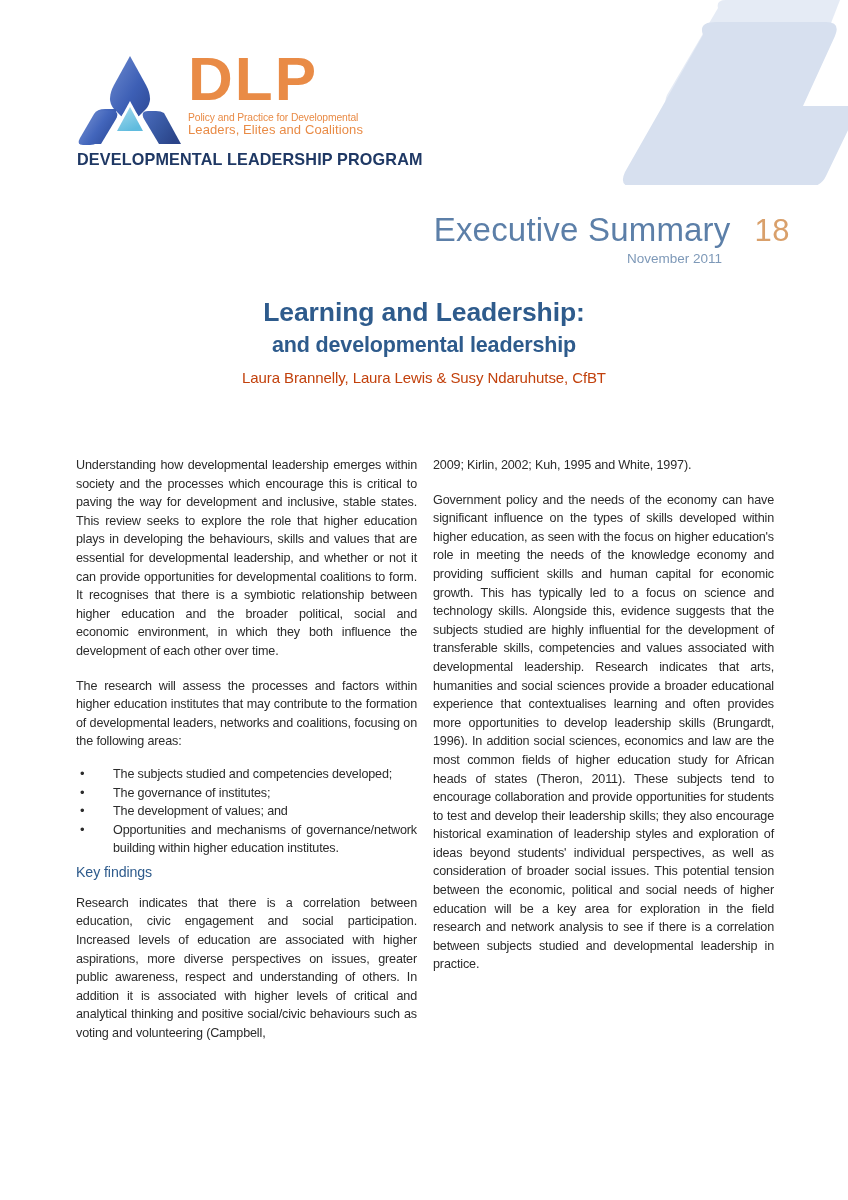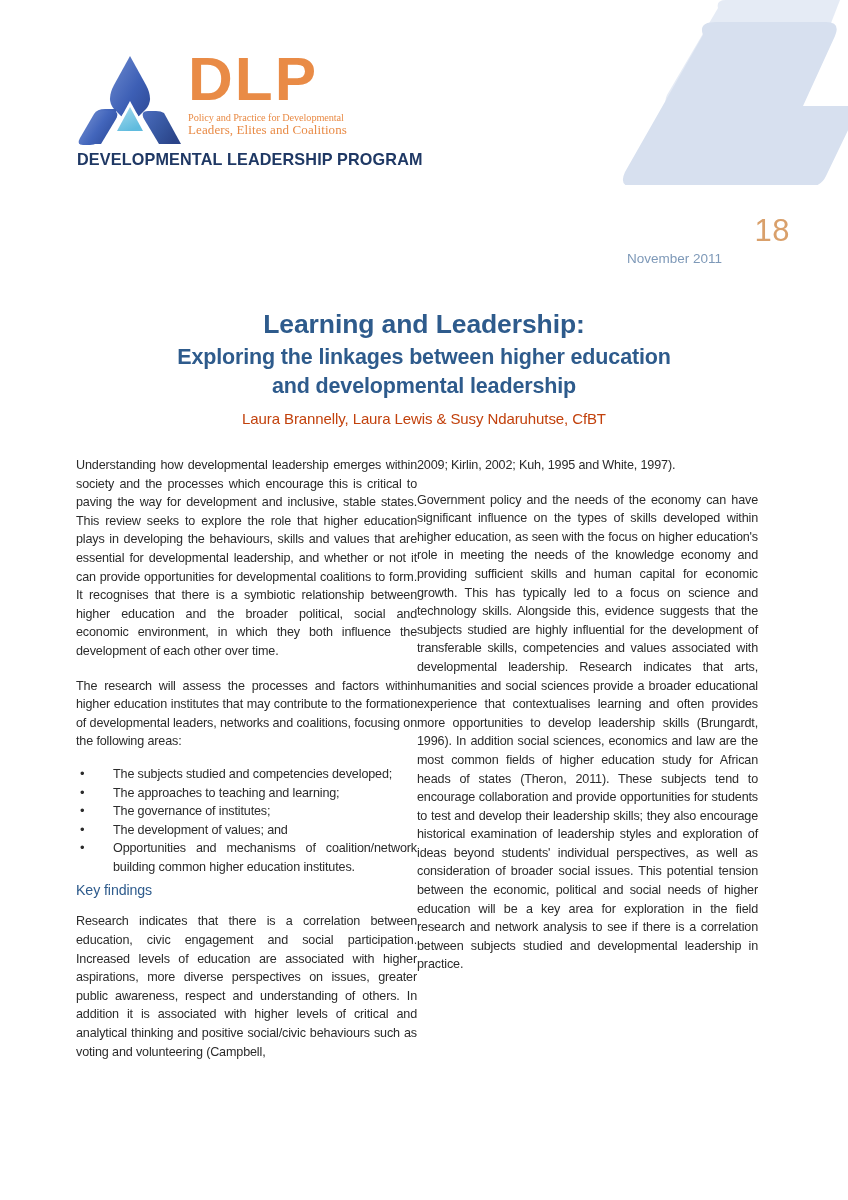--- a/index.html
+++ b/index.html
@@ -54,21 +54,21 @@
   #dlp-letters {
     font-family: "Liberation Sans", sans-serif;
     font-weight: bold;
     font-size: 62px;
     line-height: 62px;
     letter-spacing: 2px;
     color: #E98B46;
   }
   #dlp-tagline {
     margin-top: 2px;
-    font-family: Liberation Serif, serif;
+    font-family: Liberation Sans, sans-serif;
     font-size: 10.3px;
     line-height: 11.6px;
     color: #E98B46;
     letter-spacing: -0.1px;
     font-weight: 500;
   }
   #dlp-tagline .line2 {
     font-size: 13px;
     letter-spacing: 0.1px;
   }
@@ -119,21 +119,21 @@
     font-size: 13.5px;
     color: #7E99B8;
     text-align: right;
   }
 
   
   #title-block {
     position: absolute;
     left: 60px;
     right: 60px;
-    top: 308px;
+    top: 296px;
     text-align: center;
   }
   #doc-title-main {
     font-family: "Liberation Sans", sans-serif;
     font-size: 26.5px;
     font-weight: bold;
     color: #2E5B8C;
     line-height: 33px;
     letter-spacing: -0.1px;
   }
@@ -155,21 +155,21 @@
     letter-spacing: -0.1px;
   }
 
   
   #body-columns {
     position: absolute;
     left: 76px;
     top: 456px;
     width: 700px;
     display: flex;
-    gap: 0;
+    gap: 16px;
   }
   .column {
     width: 341px;
   }
   .column p {
     margin: 0 0 16px 0;
     font-family: "Liberation Sans", sans-serif;
     font-size: 12.6px;
     line-height: 18.6px;
     color: #2B2B2B;
@@ -274,45 +274,44 @@
       <div class="line1">Policy and Practice for Developmental</div>
       <div class="line2">Leaders, Elites and Coalitions</div>
     </div>
   </div>
 
   <div id="program-name">DEVELOPMENTAL LEADERSHIP PROGRAM</div>
 </div>
 
 <div id="series-header">
   <div id="series-title-row">
+    <span id="series-title">Executive Summary</span>
     <span id="series-number">18</span>
   </div>
   <div id="series-date">November 2011</div>
 </div>
 
 <div id="title-block">
   <div id="doc-title-main">Learning and Leadership:</div>
   <div id="doc-title-sub">
-    <div>Exploring the linkages between higher education</div>
     <div>and developmental leadership</div>
   </div>
   <div id="doc-authors">Laura Brannelly, Laura Lewis &amp; Susy Ndaruhutse, CfBT</div>
 </div>
 
 <div id="body-columns">
 
   <div class="column">
     <p>Understanding how developmental leadership emerges within society and the processes which encourage this is critical to paving the way for development and inclusive, stable states. This review seeks to explore the role that higher education plays in developing the behaviours, skills and values that are essential for developmental leadership, and whether or not it can provide opportunities for developmental coalitions to form. It recognises that there is a symbiotic relationship between higher education and the broader political, social and economic environment, in which they both influence the development of each other over time.</p>
     <p class="tight">The research will assess the processes and factors within higher education institutes that may contribute to the formation of developmental leaders, networks and coalitions, focusing on the following areas:</p>
     <ul class="bullets">
       <li>The subjects studied and competencies developed;</li>
-      <li>The approaches to teaching and learning;</li>
       <li>The governance of institutes;</li>
       <li>The development of values; and</li>
-      <li>Opportunities and mechanisms of coalition/network building common higher education institutes.</li>
+      <li>Opportunities and mechanisms of governance/network building within higher education institutes.</li>
     </ul>
     <h2 class="section-heading">Key findings</h2>
     <p>Research indicates that there is a correlation between education, civic engagement and social participation. Increased levels of education are associated with higher aspirations, more diverse perspectives on issues, greater public awareness, respect and understanding of others. In addition it is associated with higher levels of critical and analytical thinking and positive social/civic behaviours such as voting and volunteering (Campbell,</p>
   </div>
 
   <div class="column">
     <p>2009; Kirlin, 2002; Kuh, 1995 and White, 1997).</p>
     <p>Government policy and the needs of the economy can have significant influence on the types of skills developed within higher education, as seen with the focus on higher education's role in meeting the needs of the knowledge economy and providing sufficient skills and human capital for economic growth. This has typically led to a focus on science and technology skills. Alongside this, evidence suggests that the subjects studied are highly influential for the development of transferable skills, competencies and values associated with developmental leadership. Research indicates that arts, humanities and social sciences provide a broader educational experience that contextualises learning and often provides more opportunities to develop leadership skills (Brungardt, 1996). In addition social sciences, economics and law are the most common fields of higher education study for African heads of states (Theron, 2011). These subjects tend to encourage collaboration and provide opportunities for students to test and develop their leadership skills; they also encourage historical examination of leadership styles and exploration of ideas beyond students' individual perspectives, as well as consideration of broader social issues. This potential tension between the economic, political and social needs of higher education will be a key area for exploration in the field research and network analysis to see if there is a correlation between subjects studied and developmental leadership in practice.</p>
   </div>
 

